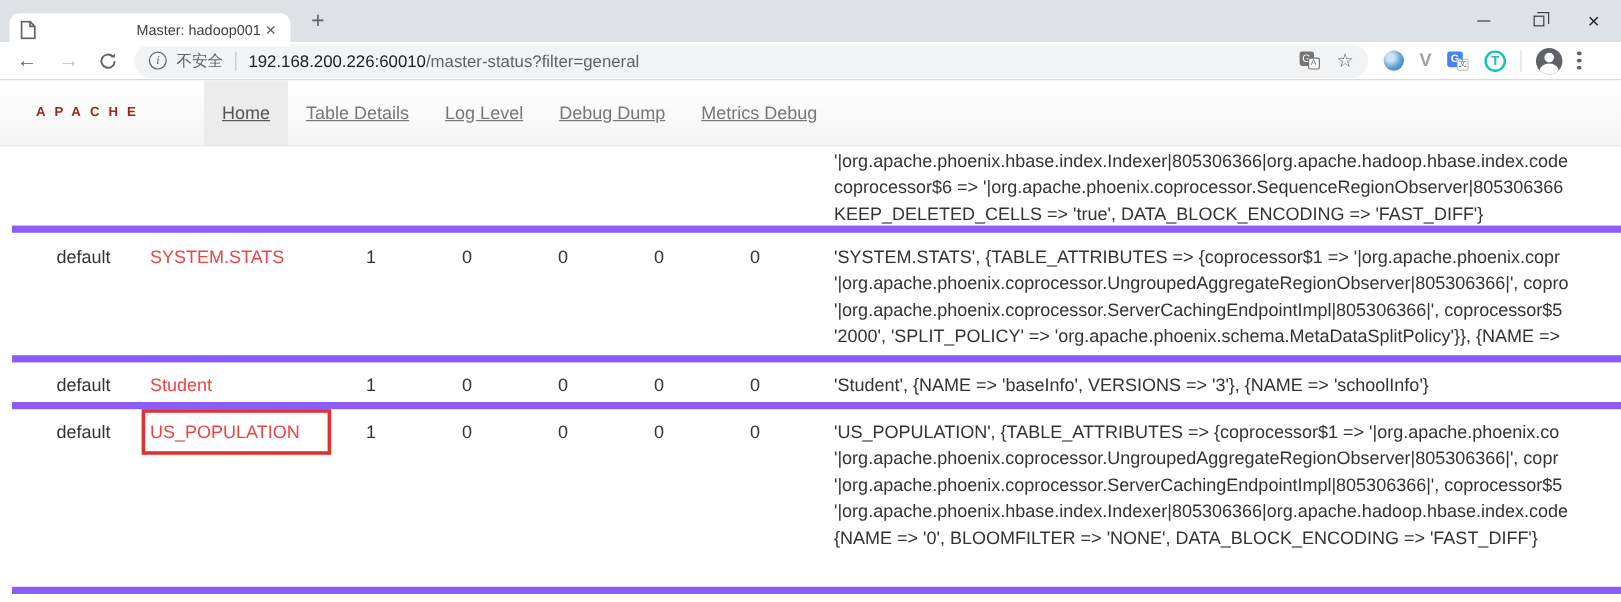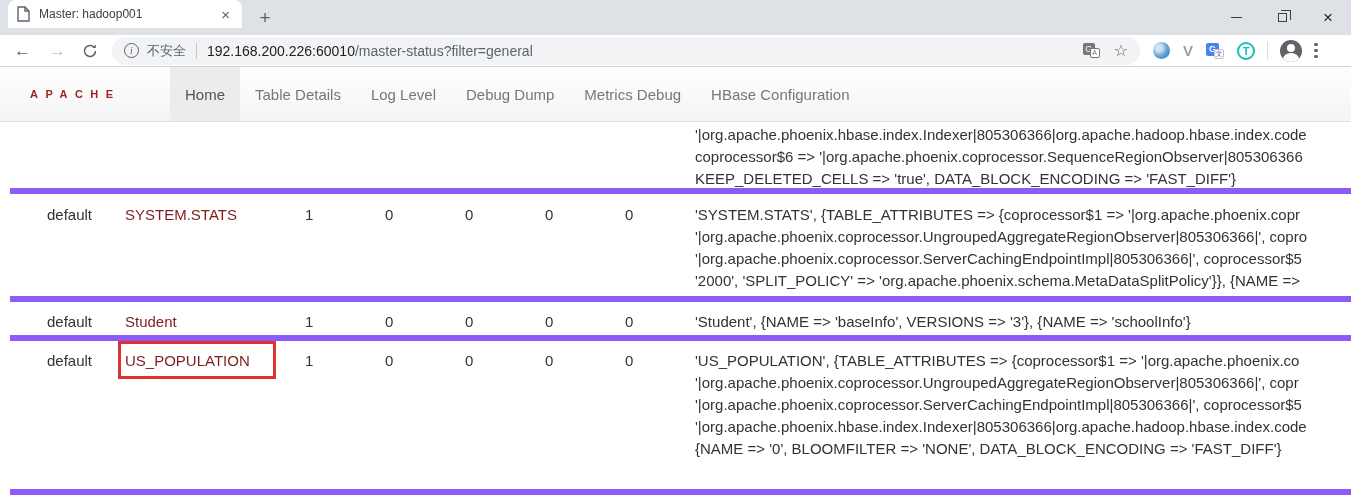--- a/index.html
+++ b/index.html
@@ -1,22 +1,22 @@
 <!DOCTYPE html>
 <html><head>
 <meta charset="utf-8">
 <style>
   * { margin:0; padding:0; box-sizing:border-box; }
   body { font-family:"Liberation Sans", sans-serif; }
   .screen { width:1351px; height:502px; background:#fff; overflow:hidden; position:relative; }
 
   
   .titlebar { height:35px; background:#dee1e6; position:relative; }
-  .tab { position:absolute; left:8px; top:0; width:234px; height:28px; background:#fff;
-         border-radius:8px 8px 0 0; display:flex; align-items:center; padding:0 8px; }
+  .tab { position:absolute; left:8px; top:11px; width:234px; height:28px; background:#fff;
+         border-radius:8px 8px 0 0; display:flex; align-items:center; padding:0 8px;text-align:right; }
   .favicon { width:14px; height:16px; flex:0 0 auto; }
   .tab-title { font-size:12px; color:#3c4043; margin-left:9px; flex:1; white-space:nowrap; overflow:hidden; }
   .tab-close { font-size:15px; color:#5f6368; cursor:default; padding:0 4px; }
   .newtab { position:absolute; left:252px; top:5px; font-size:19px; color:#5f6368; width:26px; height:26px;
             text-align:center; line-height:25px; }
   .win-controls { position:absolute; right:0; top:0; height:35px; display:flex; }
   .win-btn { width:46px; height:100%; display:flex; align-items:center; justify-content:center;
              color:#202124; font-size:14px; }
   .min-glyph { display:block; width:11px; height:0; border-top:1.5px solid #3c4043; }
   .restore-glyph { display:block; width:9px; height:9px; border:1.2px solid #3c4043; position:relative; background:#dee1e6; }
@@ -65,38 +65,38 @@
   .menu-dots i { width:3.5px; height:3.5px; border-radius:50%; background:#5f6368; }
 
   
   .hbase-header { height:55px; background:linear-gradient(#ffffff, #f4f4f4); border-bottom:1px solid #e2e2e2;
                   display:flex; align-items:stretch; box-shadow:0 1px 2px rgba(0,0,0,0.05); }
   .logo { width:170px; padding-left:30px; display:flex; flex-direction:column; justify-content:center; }
   .logo-apache { font-size:11px; font-weight:bold; color:#9c2424; letter-spacing:7.5px; line-height:1; }
   .logo-hbase { font-size:31px; font-weight:800; color:#ce1616; line-height:0.92; letter-spacing:0.5px; }
   .nav { display:flex; }
   .nav-item { padding:0 15px; display:flex; align-items:center; font-size:15px; color:#777;
-              white-space:nowrap; cursor:pointer; }
+              white-space:nowrap; cursor:pointer;text-decoration:underline; }
   .nav-item.active { background:#ececec; color:#555; }
 
   
   .content { background:#fff; }
   .htable { margin-left:10px; color:#333; font-size:15px; }
   .trow { display:flex; border-bottom:6px solid #8b5cf6; position:relative; }
   .trow.r0 { height:72px; }  .trow.r0 .cell { padding-top:2px; }
   .trow.r1 { height:108px; } .trow.r1 .cell { padding-top:10px; }
   .trow.r2 { height:39px; }  .trow.r2 .cell { padding-top:9px; }
   .trow.r3 { height:154px; } .trow.r3 .cell { padding-top:9px; }
   .cell { line-height:22px; }
   .c-ns   { flex:0 0 107px; padding-left:37px; }
   .c-name { flex:0 0 178px; padding-left:8px; }
   .c-num  { flex:0 0 80px;  padding-left:10px; }
   .c-desc { flex:1; min-width:0; overflow:hidden; }
   .c-desc div { white-space:nowrap; }
-  a.tlink { color:#7f1d1d; text-decoration:none; }
+  a.tlink { color:#ef4444; text-decoration:none; }
   .highlight-box { position:absolute; left:108px; top:0; width:158px; height:38px;
                    border:3px solid #e03131; pointer-events:none; }
 </style>
 </head>
 <body>
 
 <div class="screen">
 
   <div class="titlebar">
     <div class="tab">
@@ -168,21 +168,20 @@
   <div class="hbase-header">
     <div class="logo">
       <span class="logo-apache">APACHE</span>
     </div>
     <div class="nav">
       <div class="nav-item active">Home</div>
       <div class="nav-item">Table Details</div>
       <div class="nav-item">Log Level</div>
       <div class="nav-item">Debug Dump</div>
       <div class="nav-item">Metrics Debug</div>
-      <div class="nav-item">HBase Configuration</div>
     </div>
   </div>
 
   <div class="content">
     <div class="htable">
 
       <div class="trow r0">
         <div class="cell c-ns"></div>
         <div class="cell c-name"></div>
         <div class="cell c-num"></div>

